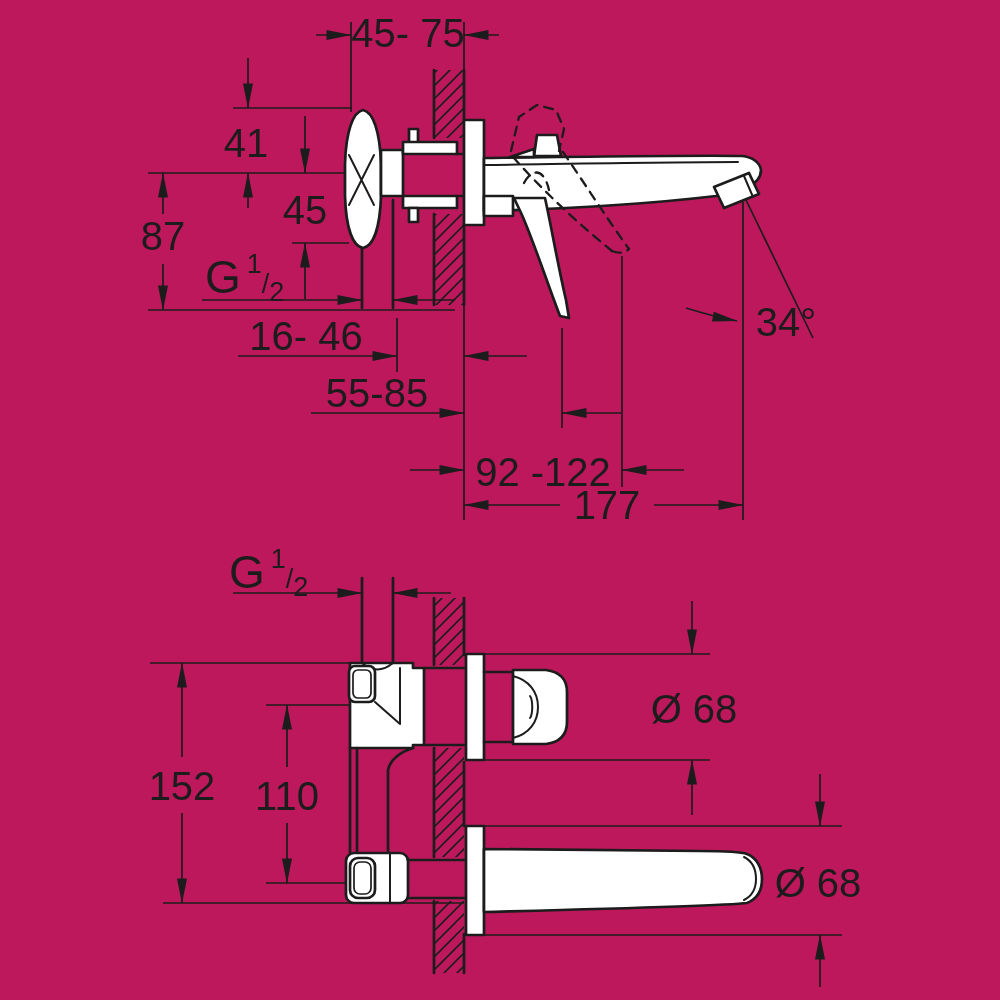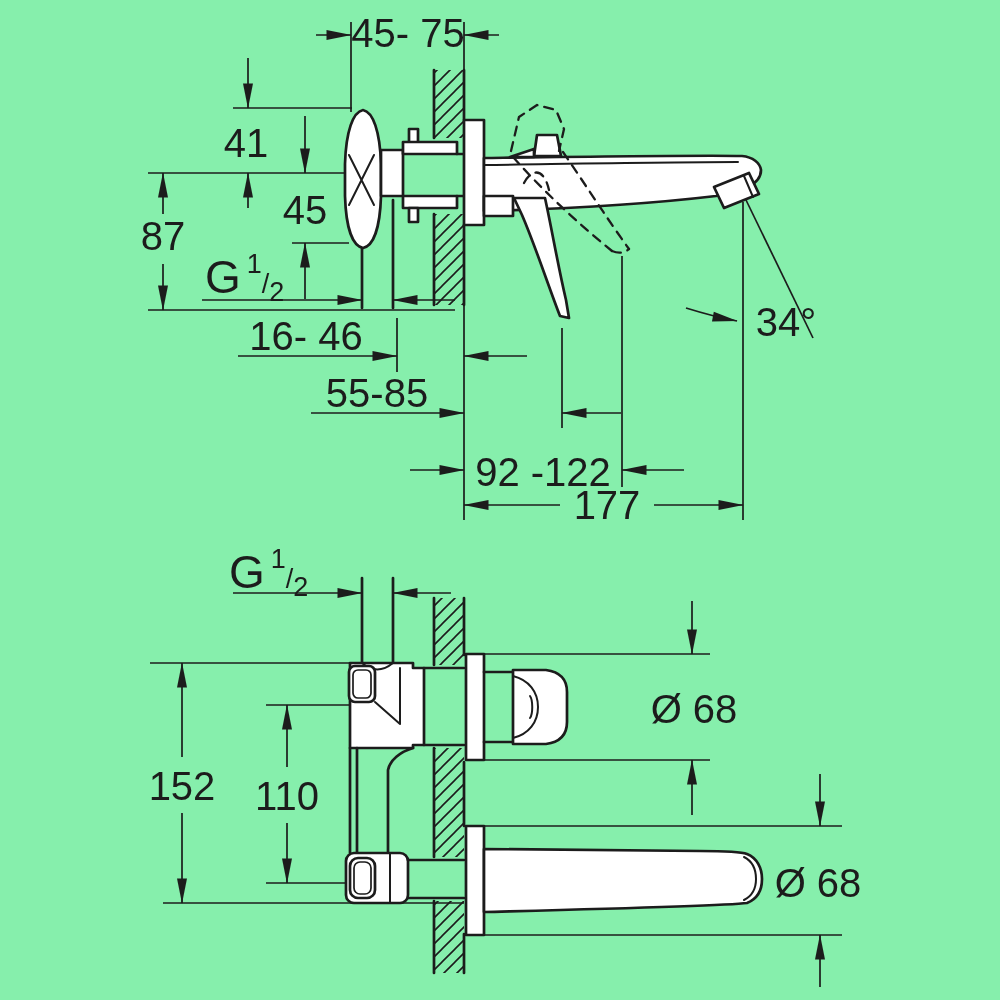--- a/index.html
+++ b/index.html
@@ -1,16 +1,16 @@
 <!DOCTYPE html>
 <html><head>
 <meta charset="utf-8">
 <style>
   html,body{margin:0;padding:0;background:#ffffff;}
-  .stage{width:1000px;height:1000px;position:relative;background:#86efac;overflow:hidden;}
+  .stage{width:1000px;height:1000px;position:relative;background:#be185d;overflow:hidden;}
   svg{display:block;}
   text{font-family:"Liberation Sans","DejaVu Sans",sans-serif;fill:#1c1c1c;}
   .dimtxt{font-size:40px;}
   .bigG{font-size:46px;}
   .frac{font-size:27px;}
   .obj{stroke:#1c1c1c;stroke-width:2.7;fill:none;stroke-linejoin:round;stroke-linecap:round;}
   .objf{stroke:#1c1c1c;stroke-width:2.7;fill:#ffffff;stroke-linejoin:round;}
   .obj2{stroke:#1c1c1c;stroke-width:2;fill:none;stroke-linejoin:round;stroke-linecap:round;}
   .thin{stroke:#1c1c1c;stroke-width:1.7;fill:none;}
   .dash{stroke:#1c1c1c;stroke-width:2.3;fill:none;stroke-dasharray:9 7;stroke-linecap:round;}

